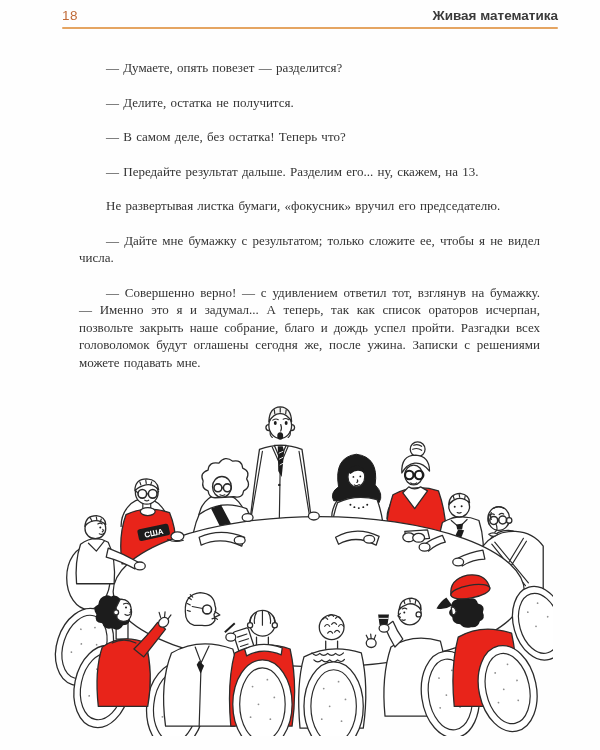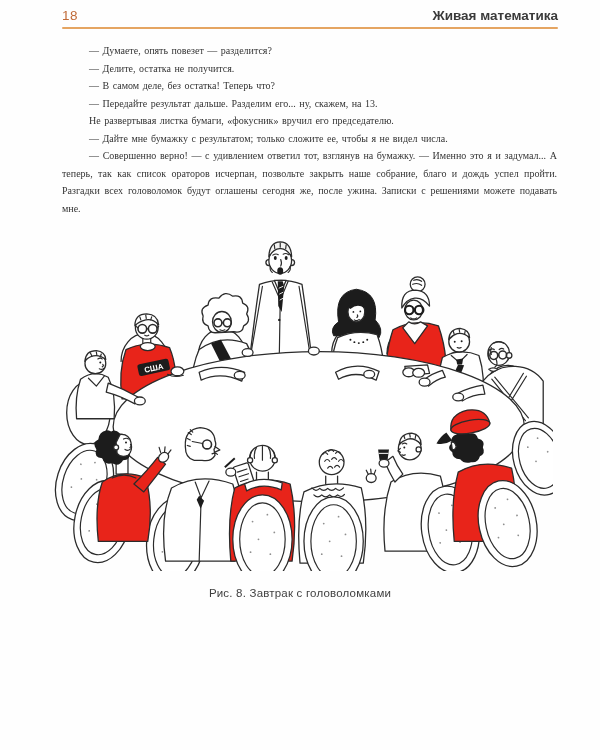--- a/index.html
+++ b/index.html
@@ -18,21 +18,21 @@
     display:flex;justify-content:space-between;align-items:flex-end;
     padding:8px 42px 0 62px;
     font-family:"Liberation Sans",sans-serif;font-size:13.5px;
   }
   .pagenum{color:var(--page-number);letter-spacing:.5px;}
   .booktitle{color:var(--title-text);font-weight:bold;}
   .rule{height:2px;background:var(--header-rule);margin:4px 42px 0 62px;border-radius:1px;}
   
   .bodytext{padding:13px 43px 0 62px;}
   .bodytext p{
-    margin:0;font-size:10px;line-height:17.5px;text-align:justify;
+    margin:17px;font-size:13px;line-height:17.5px;text-align:justify;
     text-indent:27px;word-spacing:1px;
   }
   
   figure{margin:6px 0 0 0;text-align:center;}
   figcaption{
     font-family:"Liberation Sans",sans-serif;font-size:11.5px;
     color:var(--caption-text);margin-top:16px;letter-spacing:.2px;
   }
   svg{display:block;margin:0 auto;}
   svg .ln{fill:#fff;stroke:var(--line-art);stroke-width:1.3;stroke-linejoin:round;stroke-linecap:round;}

